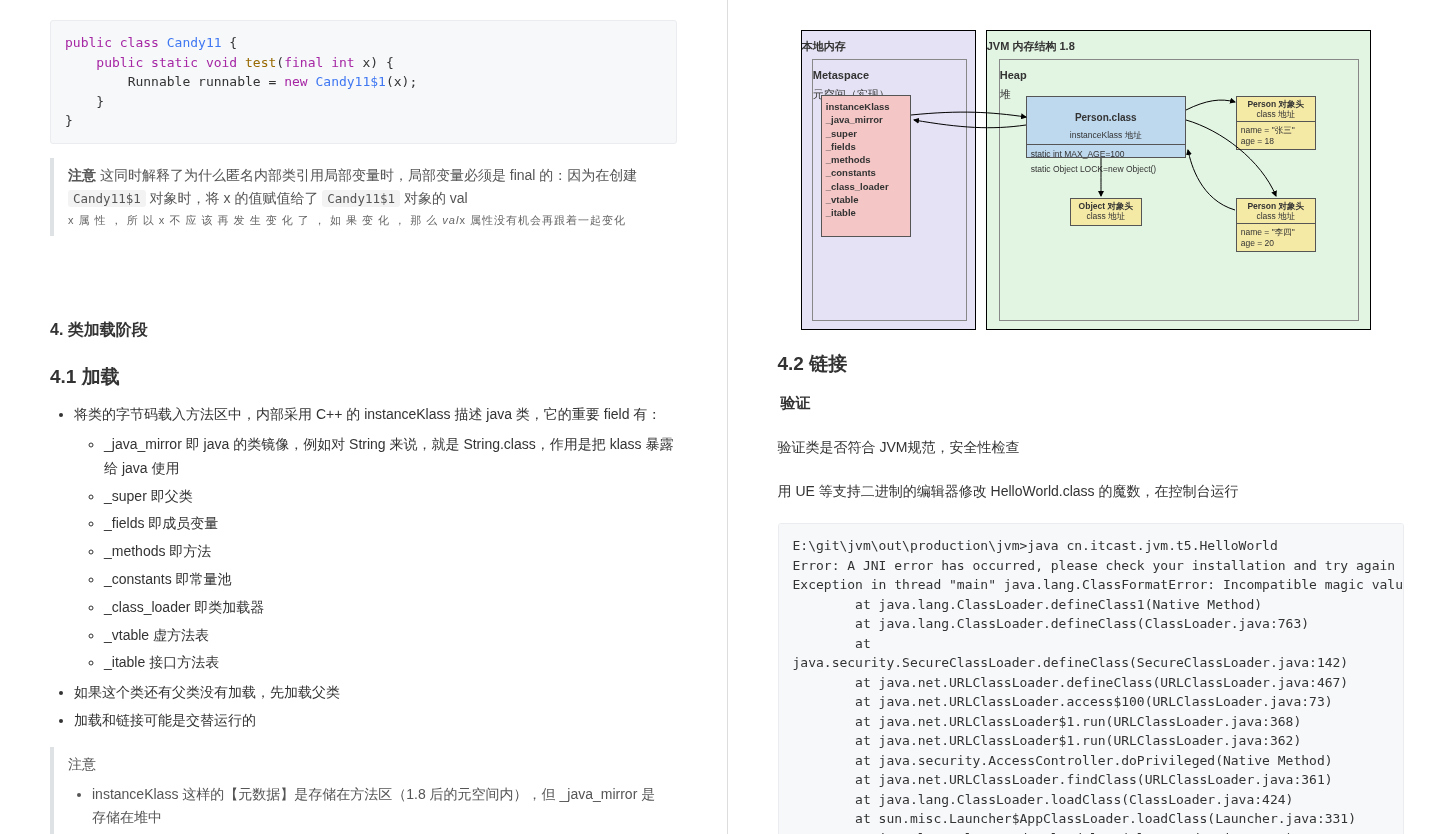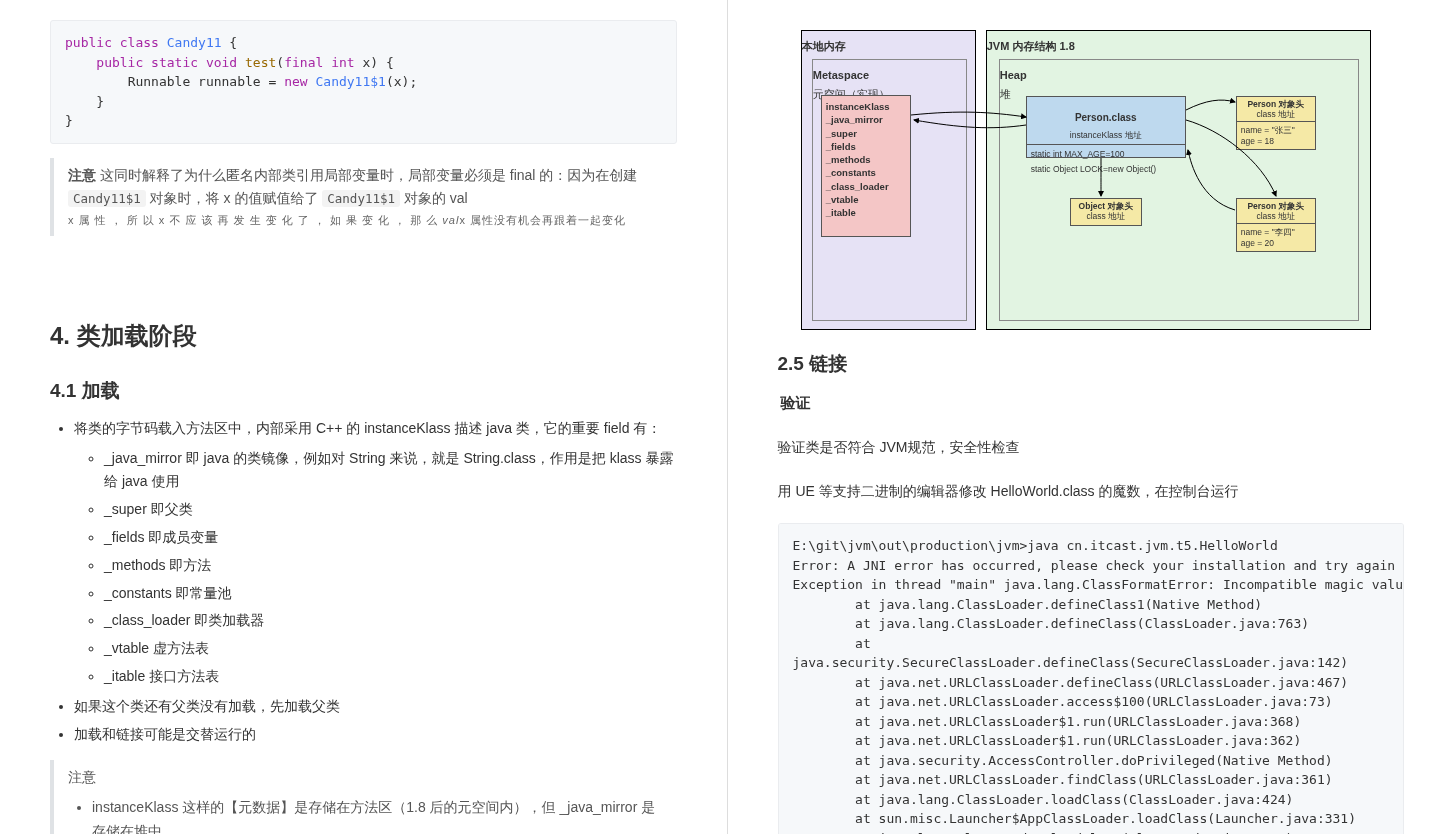--- a/index.html
+++ b/index.html
@@ -7,21 +7,21 @@
 .page { display:flex; width:1454px; height:834px; }
 .col { flex:1; padding:20px 50px; overflow:hidden; }
 .col.left { border-right:1px solid #ddd; }
 pre.code { background:#f6f8fa; border:1px solid #eaecef; border-radius:3px; padding:12px 14px; font-family:Consolas,Monaco,monospace; font-size:13px; line-height:1.5; overflow:auto; }
 pre.code .kw { color:#a626a4; }
 pre.code .cls { color:#4078f2; }
 pre.code .mth { color:#986801; }
 blockquote { border-left:4px solid #dfe2e5; padding:6px 14px; margin:14px 0; color:#555; }
 blockquote code, p code { background:#f3f3f3; padding:1px 5px; border-radius:3px; font-family:Consolas,monospace; font-size:12.5px; }
 .ital { font-style:italic; }
-h2 { font-size:24px; font-weight:700; margin:80px 0 6px; }
+h2 { font-size:16px; font-weight:700; margin:80px 0 6px; }
 h3 { font-size:19px; font-weight:700; margin:18px 0 10px; }
 h4 { font-size:15px; font-weight:700; margin:10px 3px 8px; }
 ul { padding-left:24px; margin:6px 0; }
 ul ul { padding-left:30px; list-style:circle; }
 li { margin:4px 0; }
 .small-note { font-size:11px; color:#666; letter-spacing:1px; }
 
 
 .diagram { position:relative; width:580px; height:310px; margin:0 auto 18px; background:#fff; }
 .box { position:absolute; border:1px solid #000; font-size:10px; }
@@ -143,21 +143,21 @@
           </defs>
         <path d="M110,95 C160,90 190,92 225,97" fill="none" stroke="#000" stroke-width="1" marker-end="url(#ah)"></path>
         <path d="M225,105 C190,110 160,108 113,100" fill="none" stroke="#000" stroke-width="1" marker-end="url(#ah)"></path>
         <path d="M300,138 C300,160 300,168 300,176" fill="none" stroke="#000" stroke-width="1" marker-end="url(#ah)"></path>
         <path d="M385,90 C405,80 420,78 434,82" fill="none" stroke="#000" stroke-width="1" marker-end="url(#ah)"></path>
         <path d="M434,190 C400,180 390,145 387,130" fill="none" stroke="#000" stroke-width="1" marker-end="url(#ah)"></path>
         <path d="M385,100 C420,110 460,140 475,176" fill="none" stroke="#000" stroke-width="1" marker-end="url(#ah)"></path>
       </svg>
     </div>
 
-    <h3>2.5 链接</h3>
+    <h3>4.2 链接</h3>
     <h4>验证</h4>
     <p class="para">验证类是否符合 JVM规范，安全性检查</p>
     <p class="para">用 UE 等支持二进制的编辑器修改 HelloWorld.class 的魔数，在控制台运行</p>
     <pre class="code">E:\git\jvm\out\production\jvm&gt;java cn.itcast.jvm.t5.HelloWorld
 Error: A JNI error has occurred, please check your installation and try again
 Exception in thread "main" java.lang.ClassFormatError: Incompatible magic value 3405691578 in class file cn/itcast/jvm/t5/HelloWorld
         at java.lang.ClassLoader.defineClass1(Native Method)
         at java.lang.ClassLoader.defineClass(ClassLoader.java:763)
         at
 java.security.SecureClassLoader.defineClass(SecureClassLoader.java:142)

